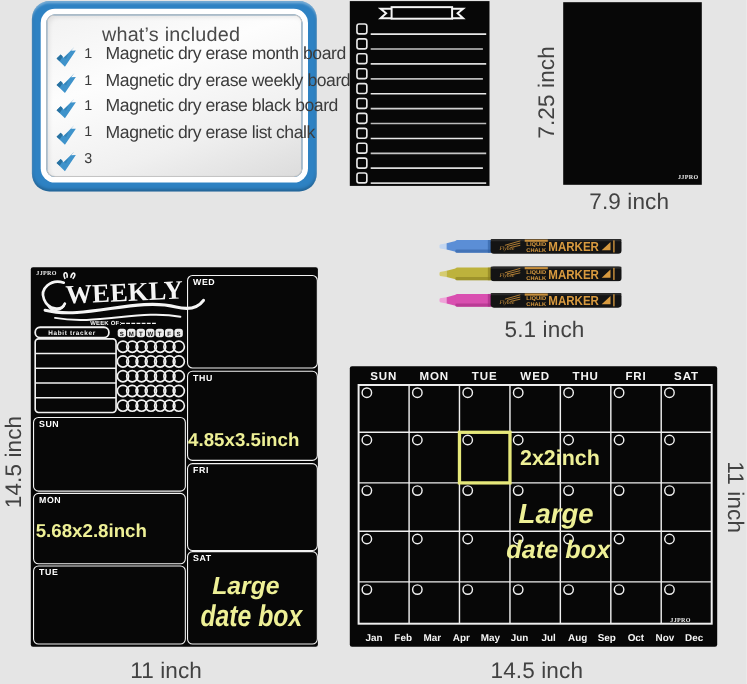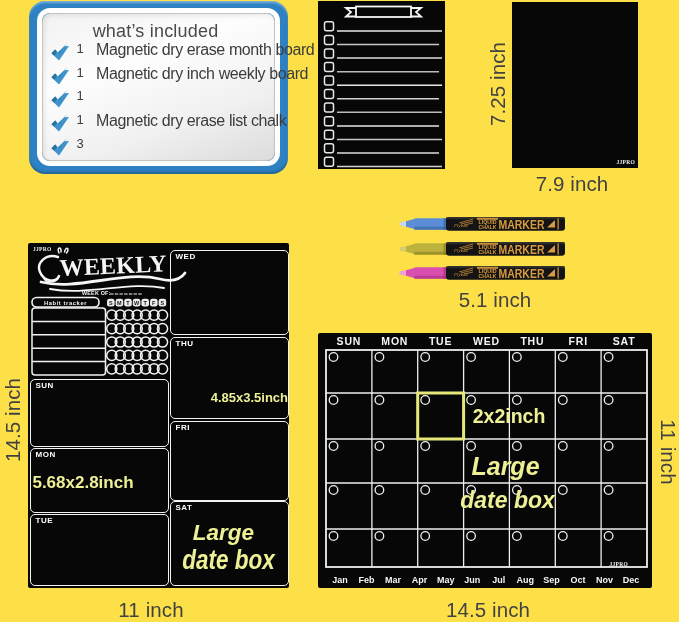--- a/index.html
+++ b/index.html
@@ -1,16 +1,16 @@
 <!DOCTYPE html>
 <html><head>
 <meta charset="utf-8">
 <style>
   html,body{margin:0;padding:0;background:#ffffff;}
-  #page{position:relative;width:679px;height:622px;background:#fde047;overflow:hidden;
+  #page{position:relative;width:679px;height:622px;background:#e5e5e5;overflow:hidden;
         font-family:"Liberation Sans",sans-serif;}
   .abs{position:absolute;}
 
   
   #infobox{left:29px;top:1px;width:259px;height:173px;background:#2e82c3;border-radius:16px;
            box-shadow:inset 0 2px 2px rgba(255,255,255,.35), inset 0 -2px 3px rgba(0,0,0,.25);}
   #infobox .inner{position:absolute;left:13px;top:12px;right:13px;bottom:13px;border-radius:8px;
            background:linear-gradient(160deg,#f2f2f2 0%,#fdfdfd 35%,#f0f0f0 70%,#dcdcdc 100%);
            border:1px solid #c4c4c4;
            box-shadow:0 0 0 5px #ffffff, inset 2px 2px 4px rgba(0,0,0,0.08);}
@@ -57,29 +57,30 @@
         <span class="num">1</span>
           <span class="txt">Magnetic dry erase month board</span>
       </div>
       <div class="row" style="top:48.5px;">
         <svg width="19" height="19" viewBox="0 0 22 22">
             <path d="M0.5 13 L4.8 8.8 L7.8 12.2 L19.5 0.5 L15.8 4.8 L20.8 4.6 L9.3 21.5 Z" fill="#3f93cb"></path>
             <path d="M0.5 13 L4.8 8.8 L7 10.9 L3.8 15.8 Z" fill="#29719f"></path>
             <path d="M8.2 11.9 L13 8 L10.5 13.5 Z" fill="#2d7cab" opacity="0.6"></path>
           </svg>
         <span class="num">1</span>
-          <span class="txt">Magnetic dry inch weekly board</span>
+          <span class="txt">Magnetic dry erase weekly board</span>
       </div>
       <div class="row" style="top:71.5px;">
         <svg width="19" height="19" viewBox="0 0 22 22">
             <path d="M0.5 13 L4.8 8.8 L7.8 12.2 L19.5 0.5 L15.8 4.8 L20.8 4.6 L9.3 21.5 Z" fill="#3f93cb"></path>
             <path d="M0.5 13 L4.8 8.8 L7 10.9 L3.8 15.8 Z" fill="#29719f"></path>
             <path d="M8.2 11.9 L13 8 L10.5 13.5 Z" fill="#2d7cab" opacity="0.6"></path>
           </svg>
         <span class="num">1</span>
+          <span class="txt">Magnetic dry erase black board</span>
       </div>
       <div class="row" style="top:95.5px;">
         <svg width="19" height="19" viewBox="0 0 22 22">
             <path d="M0.5 13 L4.8 8.8 L7.8 12.2 L19.5 0.5 L15.8 4.8 L20.8 4.6 L9.3 21.5 Z" fill="#3f93cb"></path>
             <path d="M0.5 13 L4.8 8.8 L7 10.9 L3.8 15.8 Z" fill="#29719f"></path>
             <path d="M8.2 11.9 L13 8 L10.5 13.5 Z" fill="#2d7cab" opacity="0.6"></path>
           </svg>
         <span class="num">1</span>
           <span class="txt">Magnetic dry erase list chalk</span>
       </div>
@@ -299,21 +300,21 @@
     <div class="wbox" style="left:141.5px;top:94px;width:117px;height:80px;">
         <span class="wlab">THU</span>
       </div>
     <div class="wbox" style="left:141.5px;top:178px;width:117px;height:77.5px;">
         <span class="wlab">FRI</span>
       </div>
     <div class="wbox" style="left:141.5px;top:258px;width:117px;height:83px;">
         <span class="wlab">SAT</span>
       </div>
     <div class="abs yellow" style="left:0px;top:230px;width:110px;text-align:center;font-size:17px;">5.68x2.8inch</div>
-    <div class="abs yellow" style="left:143px;top:147px;width:117px;text-align:right;font-size:13px;">4.85x3.5inch</div>
+    <div class="abs yellow" style="left:143px;top:147px;width:117px;text-align:left;font-size:17px;">4.85x3.5inch</div>
     <div class="abs yellow" style="left:137px;top:276.5px;width:117px;text-align:center;font-size:22.5px;font-style:italic;">Large</div>
     <div class="abs yellow" style="left:142px;top:302px;width:117px;text-align:center;font-size:22.5px;font-style:italic;transform:scaleY(1.22);transform-origin:50% 0;">date box</div>
   </div>
 
   <div id="monthly" class="abs">
     <svg width="334" height="255" viewBox="0 0 334 255" style="position:absolute;left:0;top:0;" font-family="Liberation Sans">
       <g fill="none" stroke="#efefef" stroke-width="1.3">
         <rect x="8" y="17" width="321" height="217" stroke-width="1.8"></rect>
         <path d="M53.9 17 L53.9 234"></path>
           <path d="M99.7 17 L99.7 234"></path>

